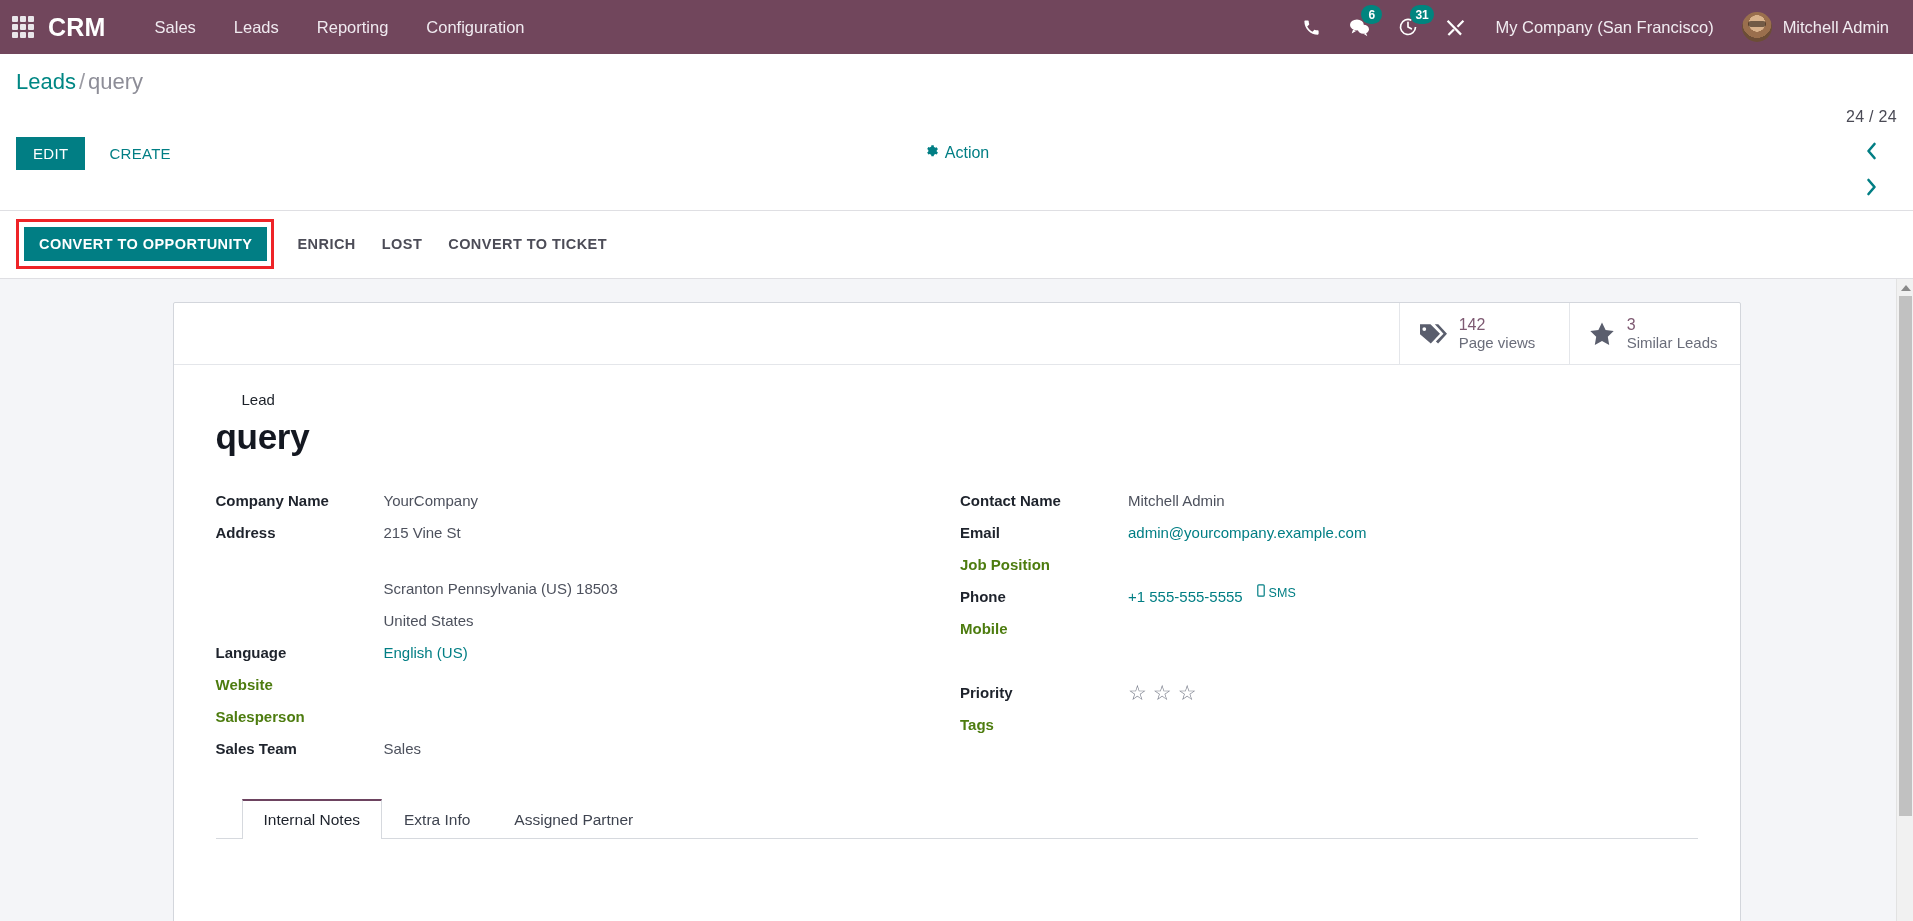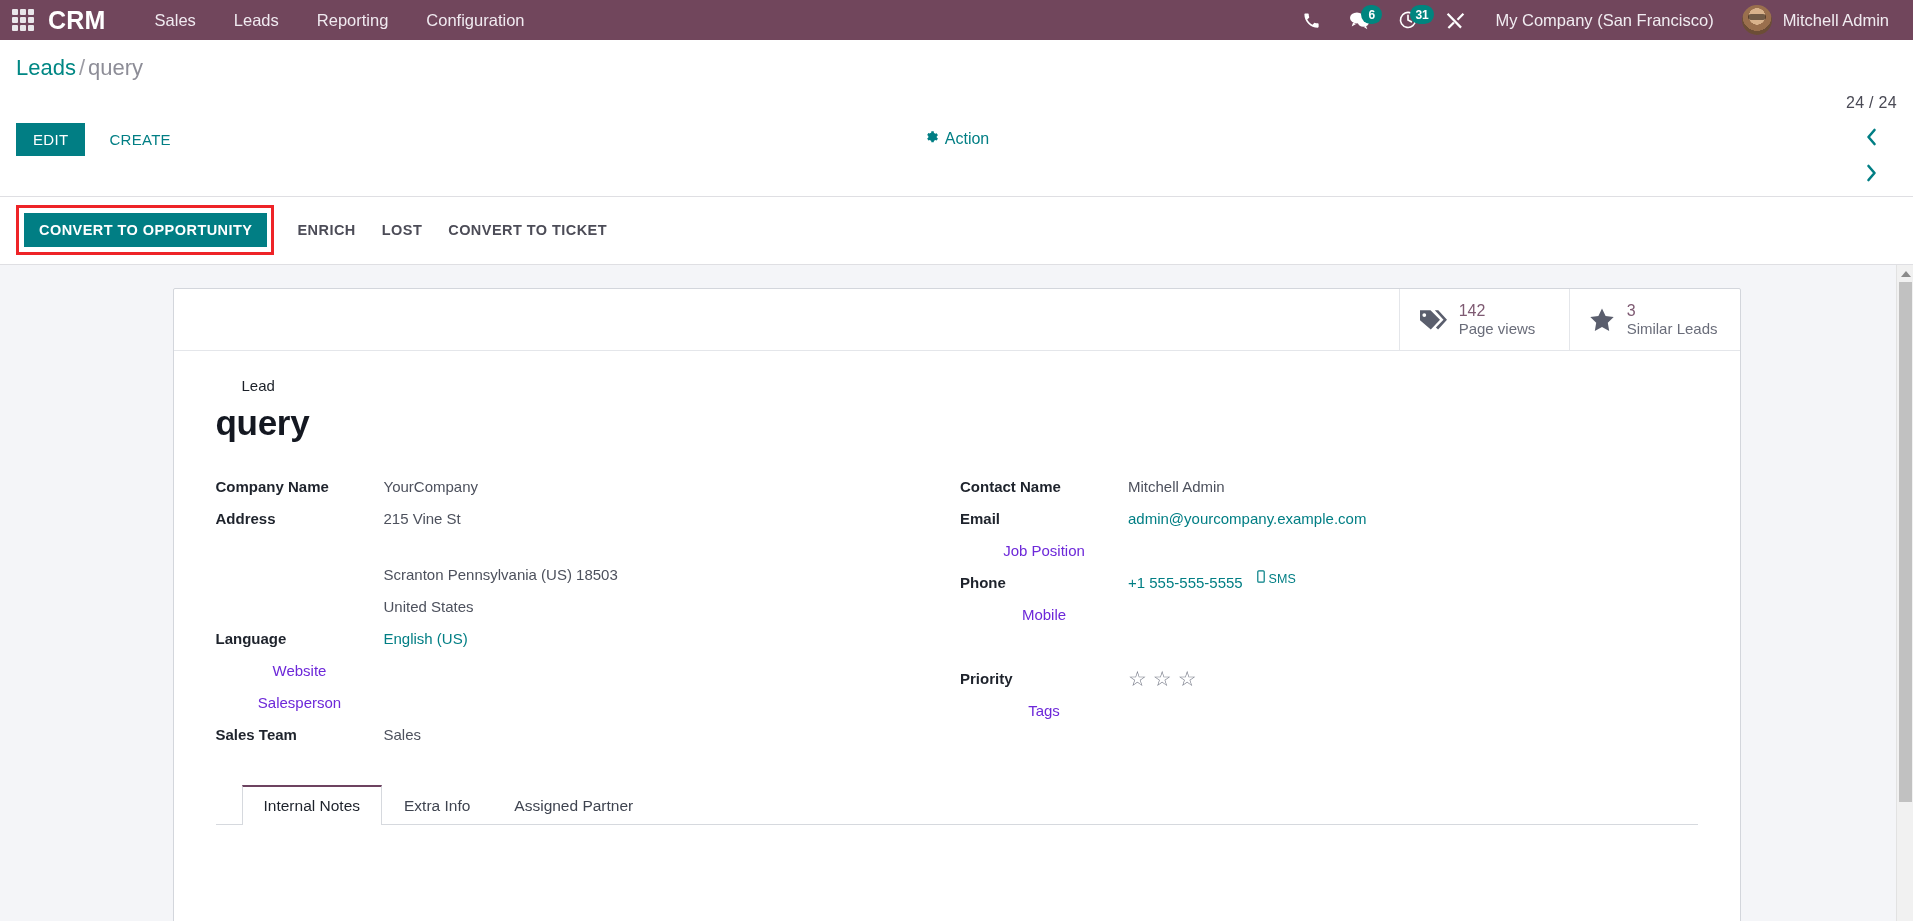--- a/index.html
+++ b/index.html
@@ -5,21 +5,21 @@
   * { box-sizing: border-box; margin: 0; padding: 0; }
   html, body {
     width: 1913px; height: 921px;
     font-family: "Liberation Sans", sans-serif;
     background: #f4f5f8;
     overflow: hidden;
   }
 
   
   .navbar {
-    height: 40px;
+    height: 54px;
     background: #71465c;
     display: flex;
     align-items: center;
     color: #ffffff;
     position: relative;
     z-index: 30;
   }
   .apps-grid {
     width: 22px; height: 22px;
     margin-left: 12px; margin-right: 14px;
@@ -203,21 +203,21 @@
   .prob-row .pct { font-size: 18px; font-weight: 400; color: #8d909c; margin-left: 4px; }
 
   .form-cols { display: flex; gap: 7px; }
   .form-col { width: 50%; padding-right: 30px; }
   .f-row { display: flex; align-items: flex-start; min-height: 31px; margin-bottom: 1px; }
   .f-label {
     width: 168px; flex: none;
     font-size: 15px; font-weight: 700; color: #1e232c;
     padding-top: 4px;
   }
-  .f-label.empty { font-weight: 400; color: #6d28d9; text-align: center; }
+  .f-label.empty { font-weight: 700; color: #4d7c0f; }
   .f-value {
     font-size: 15px; color: #4d515d; padding-top: 4px;
     word-break: break-word;
   }
   .f-value.link { color: #017e84; cursor: pointer; }
   .f-spacer-sm { height: 24px; }
   .f-spacer-lg { height: 32px; }
   .sms-link {
     color: #017e84; font-size: 12.5px; font-weight: 500;
     margin-left: 14px; cursor: pointer; white-space: nowrap;

